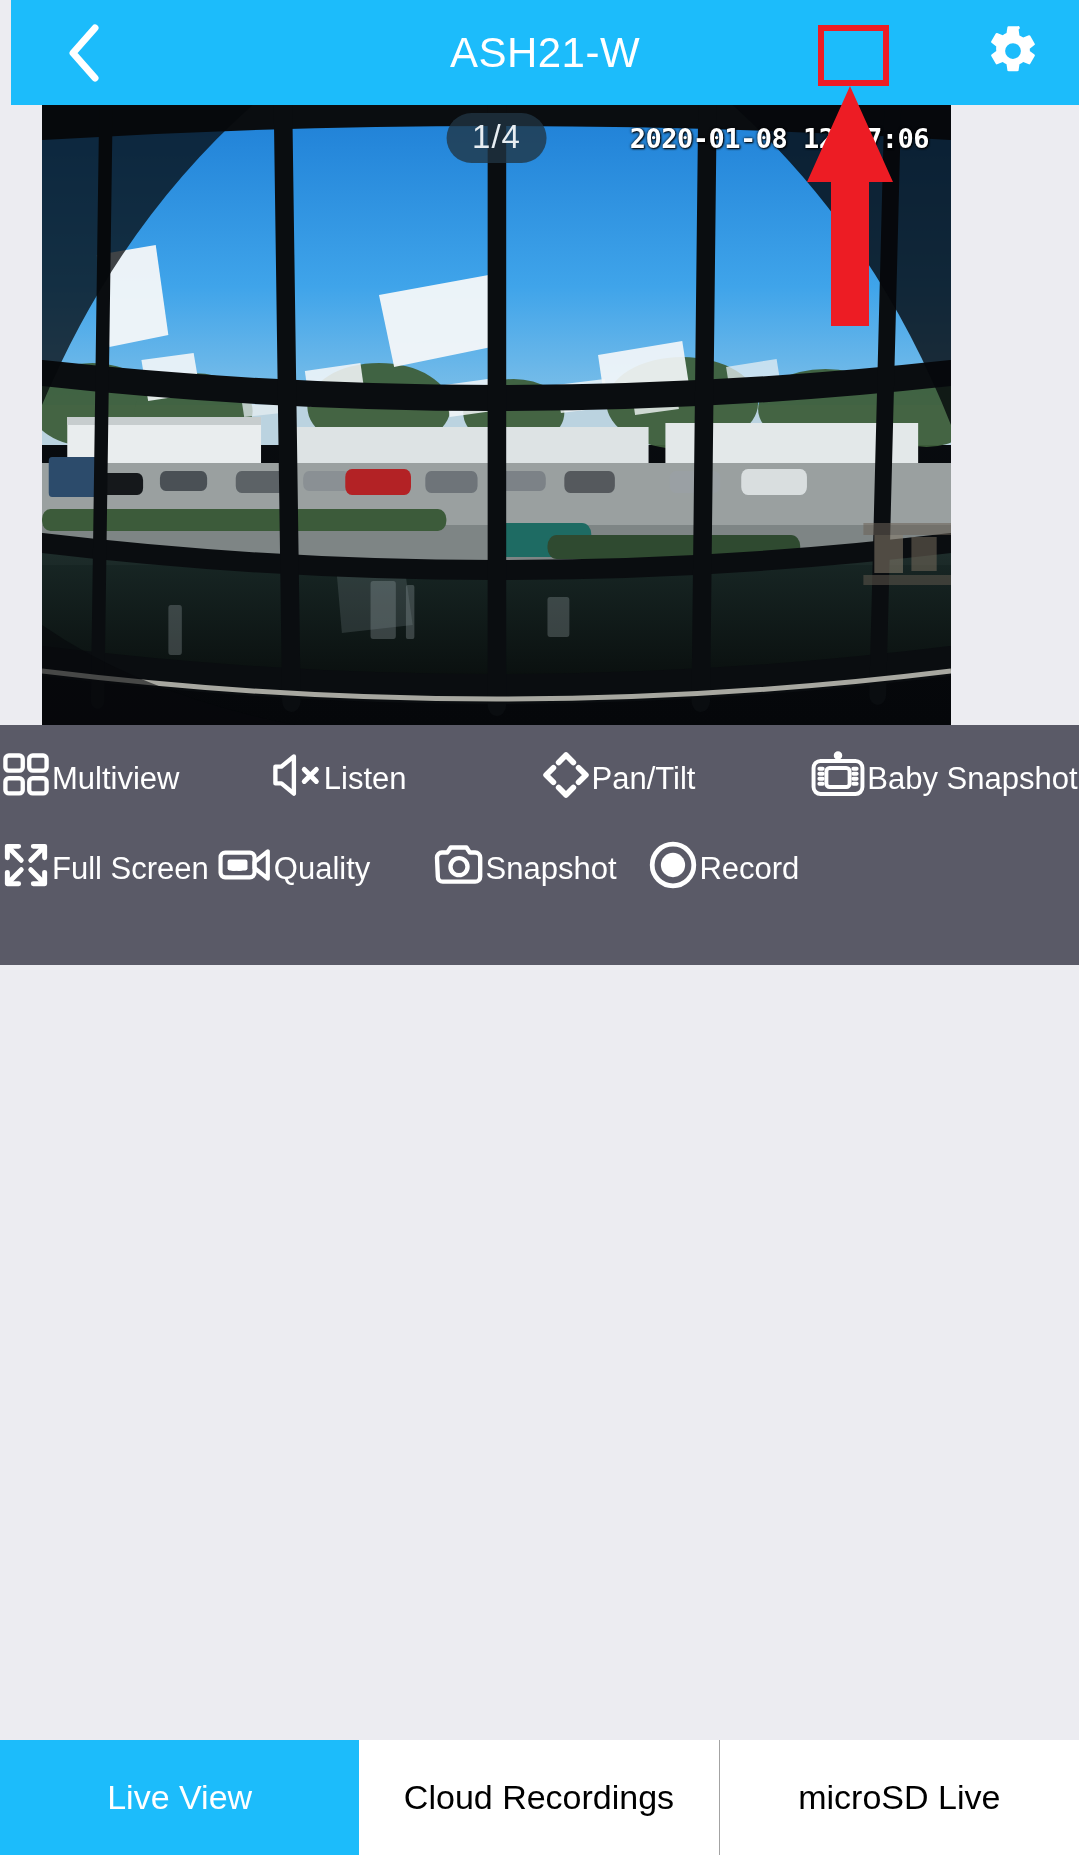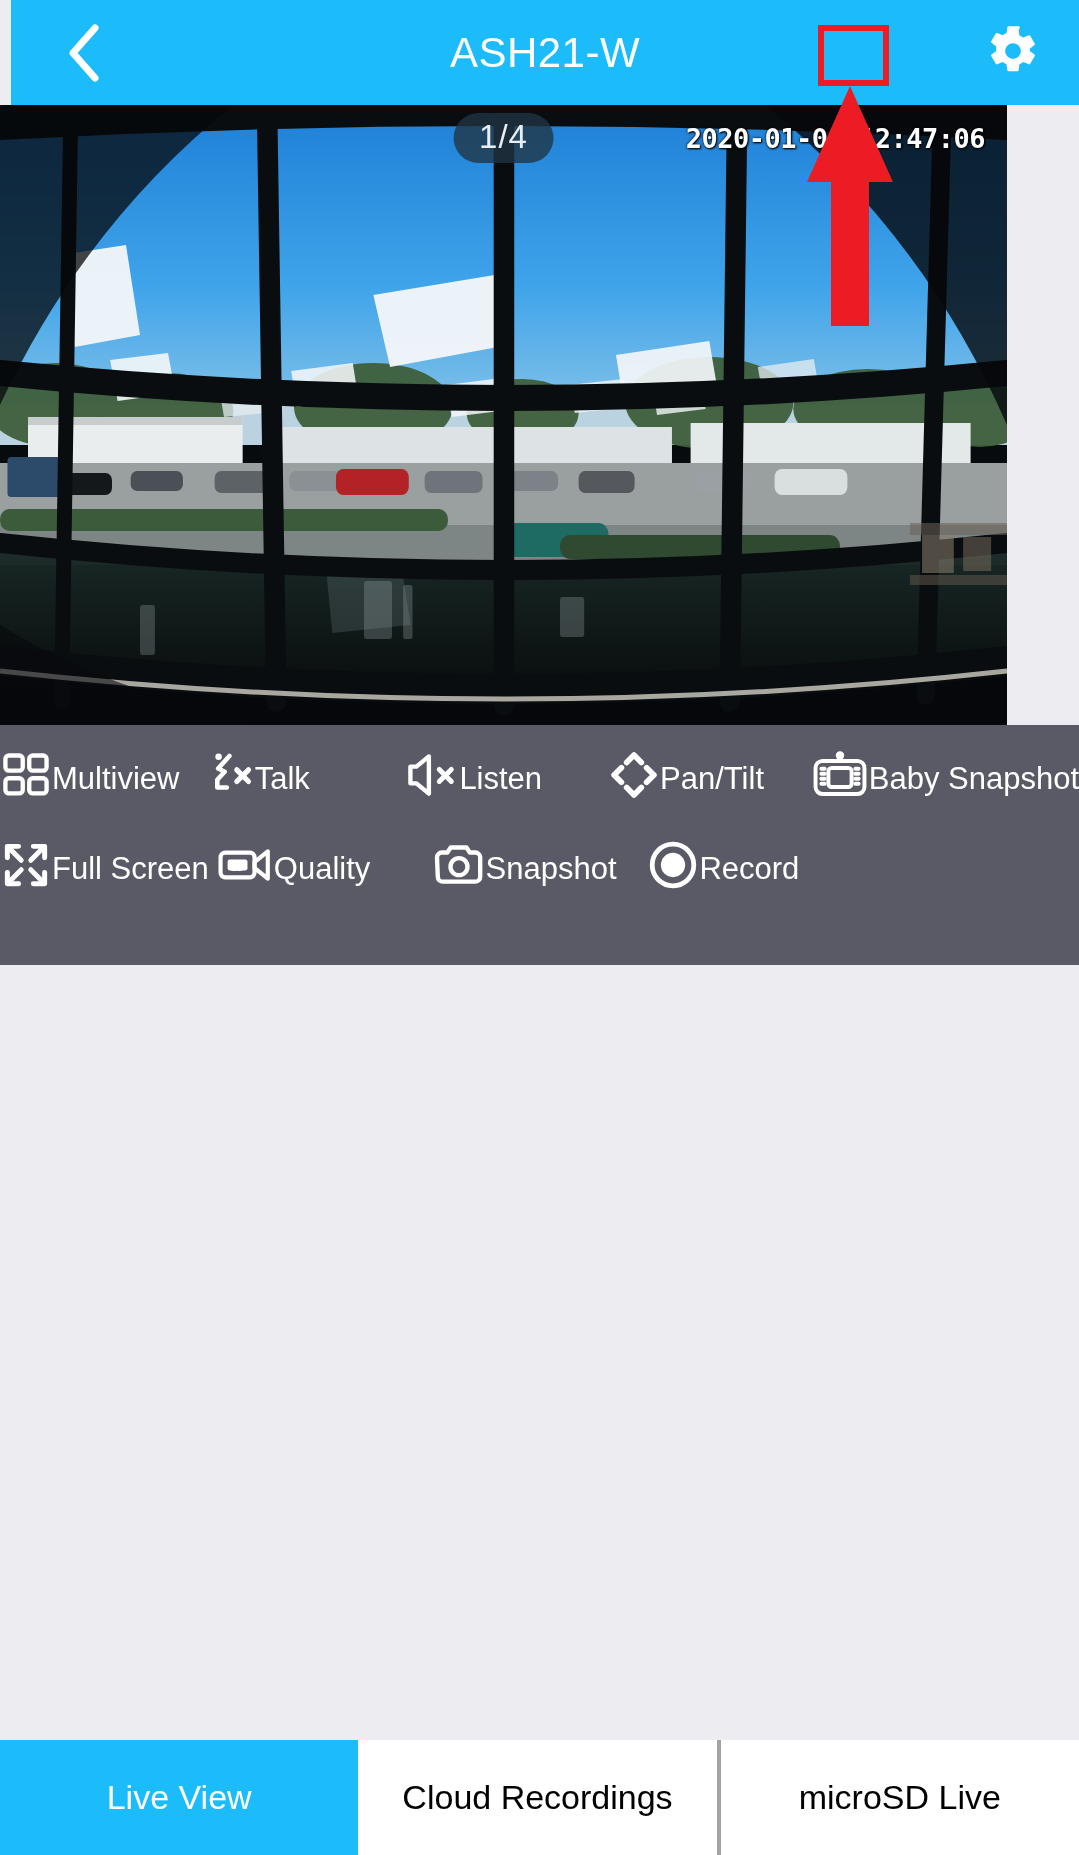--- a/index.html
+++ b/index.html
@@ -82,23 +82,24 @@
     height: 240px;
     z-index: 29;
     pointer-events: none;
   }
 
   
   .video-wrap {
     position: relative;
     flex: 0 0 620px;
     height: 620px;
-    width: 1007px;
+    width: 909px;
     overflow: hidden;
     background: #ec4899;
+    margin-left: 42px;
   }
   .video-scene { position: absolute; inset: 0; }
   .video-scene svg { display: block; width: 100%; height: 100%; }
 
   .count-badge {
     position: absolute;
     left: 50%;
     transform: translateX(-50%);
     top: 8px;
     background: rgba(32,52,66,0.78);
@@ -176,21 +177,21 @@
   }
   .tab {
     flex: 1 1 0;
     display: flex;
     align-items: center;
     justify-content: center;
     background: #FFFFFF;
     color: #000000;
     font-size: 34px;
     cursor: pointer;
-    border-right: 4px solid #a3a3a3;
+    border-right: 1px solid #a3a3a3;
     white-space: nowrap;
   }
   .tab:last-child { border-right: none; }
   .tab.active {
     background: #1CBCFB;
     color: #FFFFFF;
     border-right: none;
   }
 </style>
 </head>
@@ -363,31 +364,20 @@
           <svg width="52" height="52" viewBox="0 0 24 24" fill="none" stroke="#FFFFFF" stroke-width="2">
             <rect x="2.5" y="3" width="8" height="7" rx="1.6"></rect>
             <rect x="13.5" y="3" width="8" height="7" rx="1.6"></rect>
             <rect x="2.5" y="13.5" width="8" height="7" rx="1.6"></rect>
             <rect x="13.5" y="13.5" width="8" height="7" rx="1.6"></rect>
           </svg>
         </div>
         <div class="ctrl-label">Multiview</div>
       </div>
 
-      <div class="ctrl">
-        <div class="ctrl-icon">
-          <svg width="52" height="52" viewBox="0 0 24 24" fill="none" stroke="#FFFFFF" stroke-width="2.1" stroke-linecap="round" stroke-linejoin="round">
-            <circle cx="7.2" cy="3.6" r="1.5" fill="#FFFFFF" stroke="none"></circle>
-            <path d="M12.2 3.2 L7 9 L10 10.5 L6.6 14.2 L6.6 17.8 L11 17.8"></path>
-            <path d="M15.6 9.6 L21 15" stroke-width="2.4"></path>
-            <path d="M21 9.6 L15.6 15" stroke-width="2.4"></path>
-          </svg>
-        </div>
-        <div class="ctrl-label">Talk</div>
-      </div>
 
       <div class="ctrl">
         <div class="ctrl-icon">
           <svg width="54" height="52" viewBox="0 0 26 24" fill="none" stroke="#FFFFFF" stroke-width="2.1" stroke-linecap="round" stroke-linejoin="round">
             <path d="M11.5 3 L5.5 8 L2.6 8 L2.6 16 L5.5 16 L11.5 21 Z"></path>
             <path d="M16.5 9.3 L22.3 15.1" stroke-width="2.4"></path>
             <path d="M22.3 9.3 L16.5 15.1" stroke-width="2.4"></path>
           </svg>
         </div>
         <div class="ctrl-label">Listen</div>

